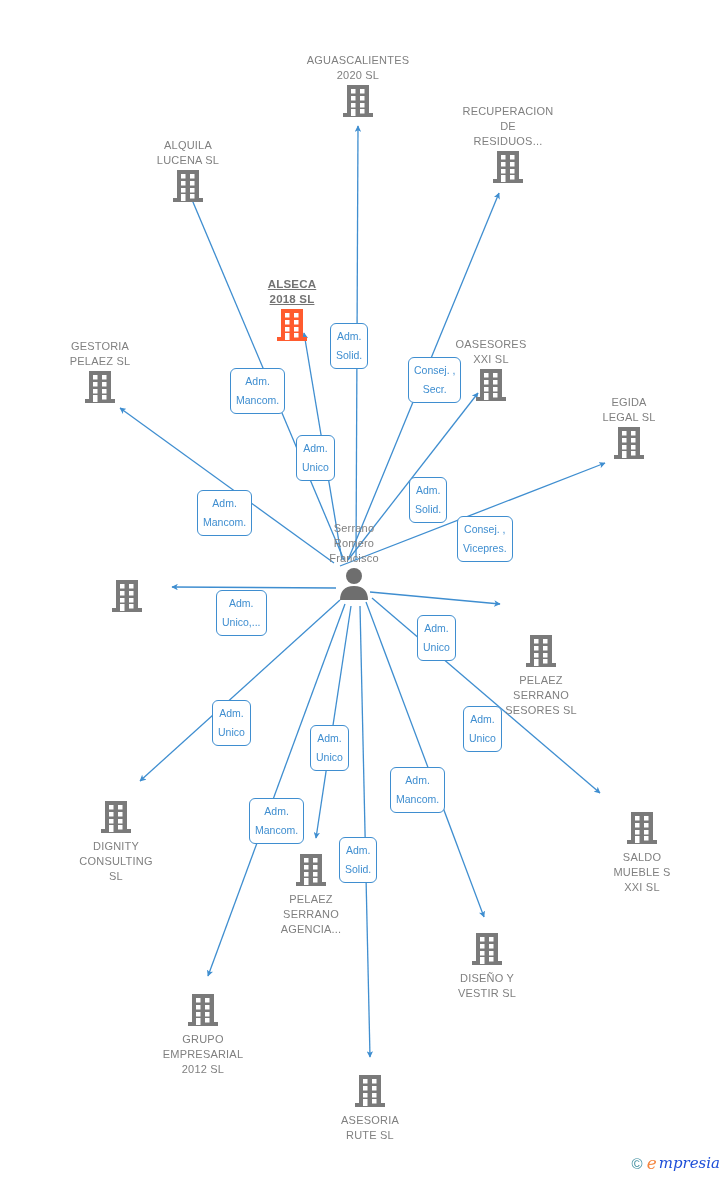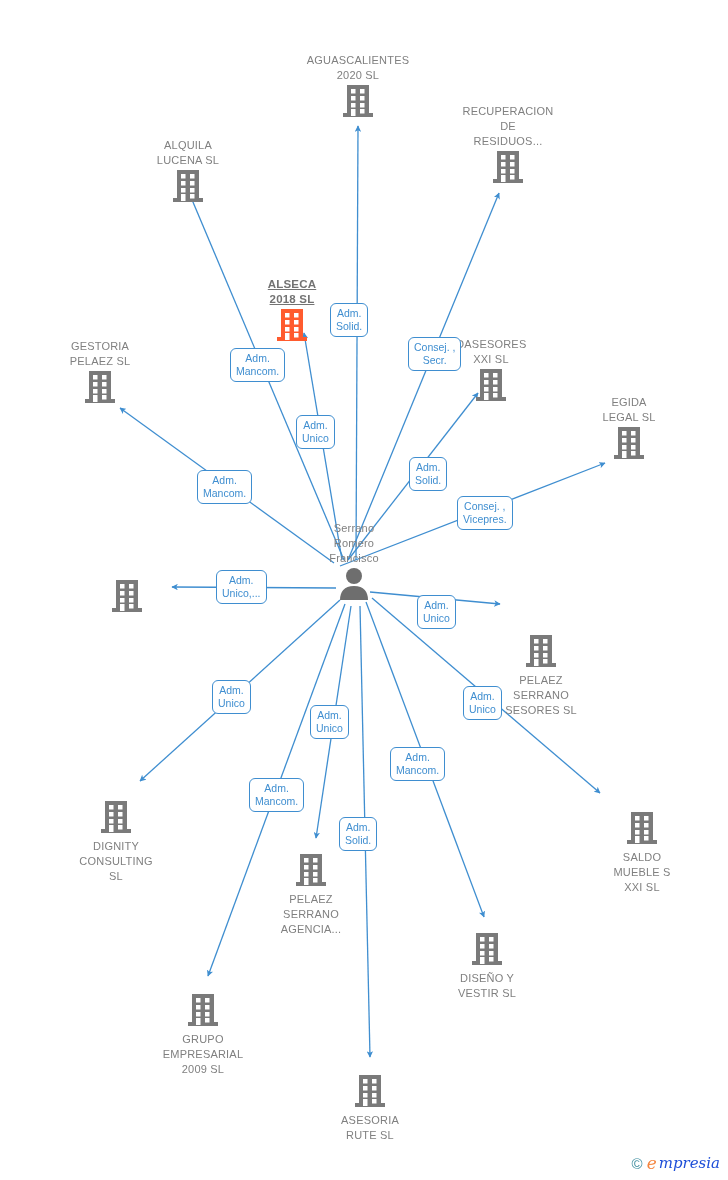--- a/index.html
+++ b/index.html
@@ -50,26 +50,27 @@
   }
   .node-icon svg { display: inline-block; }
   .node.label-below .node-icon { margin-bottom: 2px; }
   .edge-label {
     position: absolute;
     background: #ffffff;
     border: 1.3px solid #3f8ed0;
     border-radius: 6px;
     color: #3f8ed0;
     font-size: 10.5px;
-    line-height: 13px;
+    line-height: 19px;
     text-align: center;
     padding: 3px 5px;
     white-space: pre-line;
     z-index: 5;
     box-sizing: border-box;
+    margin-top: 20px;
   }
   #watermark {
     position: absolute;
     right: 8px;
     bottom: 8px;
     display: flex;
     align-items: center;
     gap: 4px;
     z-index: 9;
   }
@@ -411,21 +412,21 @@
               <rect x="10" y="13" width="4.5" height="4.5"></rect>
               <rect x="19" y="13" width="4.5" height="4.5"></rect>
               <rect x="10" y="20" width="4.5" height="4.5"></rect>
               <rect x="19" y="20" width="4.5" height="4.5"></rect>
               <rect x="10" y="26" width="4.5" height="7"></rect>
               <rect x="19" y="26" width="4.5" height="4.5"></rect>
             </g>
           </svg></span>
         <div class="node-label">GRUPO
 EMPRESARIAL
-2009 SL</div>
+2012 SL</div>
       </div>
       <div class="node label-below" style="left: 370px; top: 1073px;">
         <span class="node-icon"><svg width="34" height="38" viewBox="0 0 34 38" xmlns="http://www.w3.org/2000/svg">
             <g fill="#7A7A7A">
               <rect x="6" y="2" width="22" height="31"></rect>
               <rect x="2" y="30" width="30" height="4"></rect>
             </g>
             <g fill="#ffffff">
               <rect x="10" y="6" width="4.5" height="4.5"></rect>
               <rect x="19" y="6" width="4.5" height="4.5"></rect>

